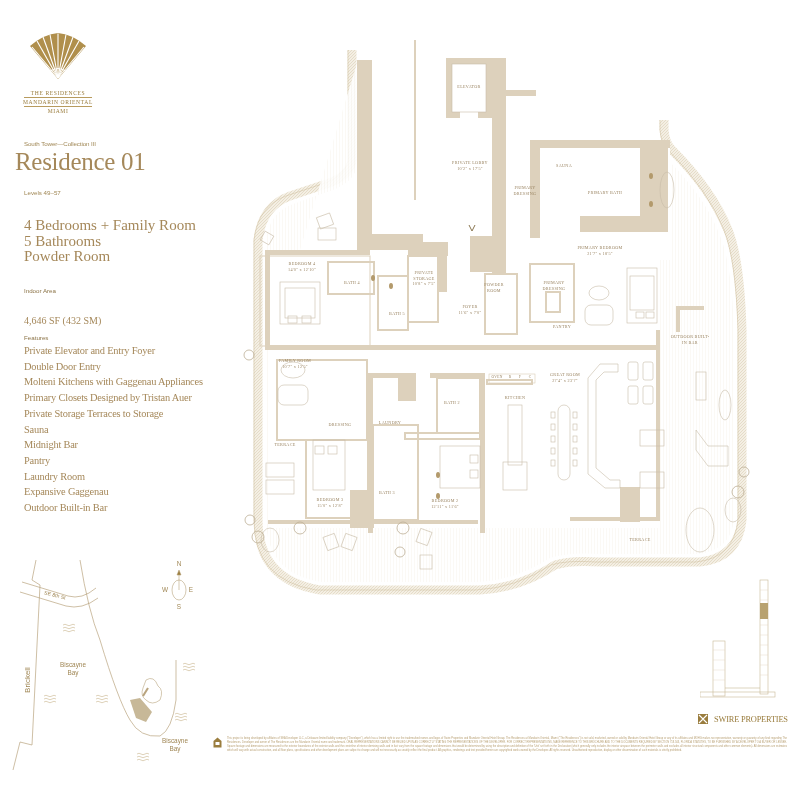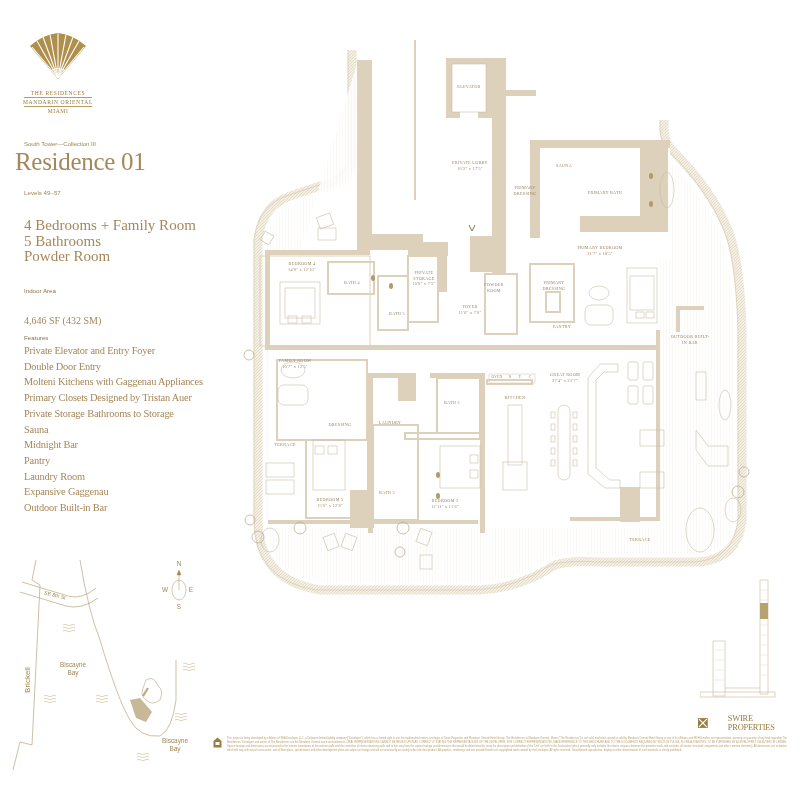--- a/index.html
+++ b/index.html
@@ -24,21 +24,21 @@
   
   #plan { left: 228px; top: 40px; width: 560px; height: 560px; }
   .room-label { font-family: "Liberation Serif", serif; font-size: 4.2px; letter-spacing: 0.3px; color: #9a8462; text-align: center; line-height: 5.6px; white-space: nowrap; }
 
   
   #map { left: 0px; top: 545px; width: 232px; height: 240px; }
   .map-text { font-family: "Liberation Sans", sans-serif; font-size: 6.4px; color: #a08755; text-align: center; line-height: 8px; }
 
   
   #tower { left: 700px; top: 575px; width: 100px; height: 130px; }
-  #brand { left: 698px; top: 714px; display: flex; align-items: center; gap: 20px; }
+  #brand { left: 698px; top: 714px; display: flex; align-items: center; gap: 6px; }
   #brand-name { font-family: "Liberation Serif", serif; font-size: 8.4px; color: #9a7d3e; letter-spacing: -0.2px; }
 
   
   #fair-housing { left: 213px; top: 737px; width: 9px; height: 11px; }
   #disclaimer { left: 227px; top: 737px; width: 560px; font-family: "Liberation Sans", sans-serif; font-size: 2.6px; color: #b79f72; line-height: 4px; text-align: justify; }
 </style>
 </head>
 <body>
 
 <div id="logo" class="abs">
@@ -78,21 +78,21 @@
 
 <div id="area-label" class="abs">Indoor Area</div>
 <div id="area-value" class="abs">4,646 SF (432 SM)</div>
 
 <div id="features-label" class="abs">Features</div>
 <div id="features" class="abs">
   <div>Private Elevator and Entry Foyer</div>
   <div>Double Door Entry</div>
   <div>Molteni Kitchens with Gaggenau Appliances</div>
   <div>Primary Closets Designed by Tristan Auer</div>
-  <div>Private Storage Bathrooms to Storage</div>
+  <div>Private Storage Terraces to Storage</div>
   <div>Sauna</div>
   <div>Midnight Bar</div>
   <div>Pantry</div>
   <div>Laundry Room</div>
   <div>Expansive Gaggenau</div>
   <div>Outdoor Built-in Bar</div>
 </div>
 
 <svg id="plan" class="abs" viewBox="228 40 560 560" width="560" height="560">
   <defs>

